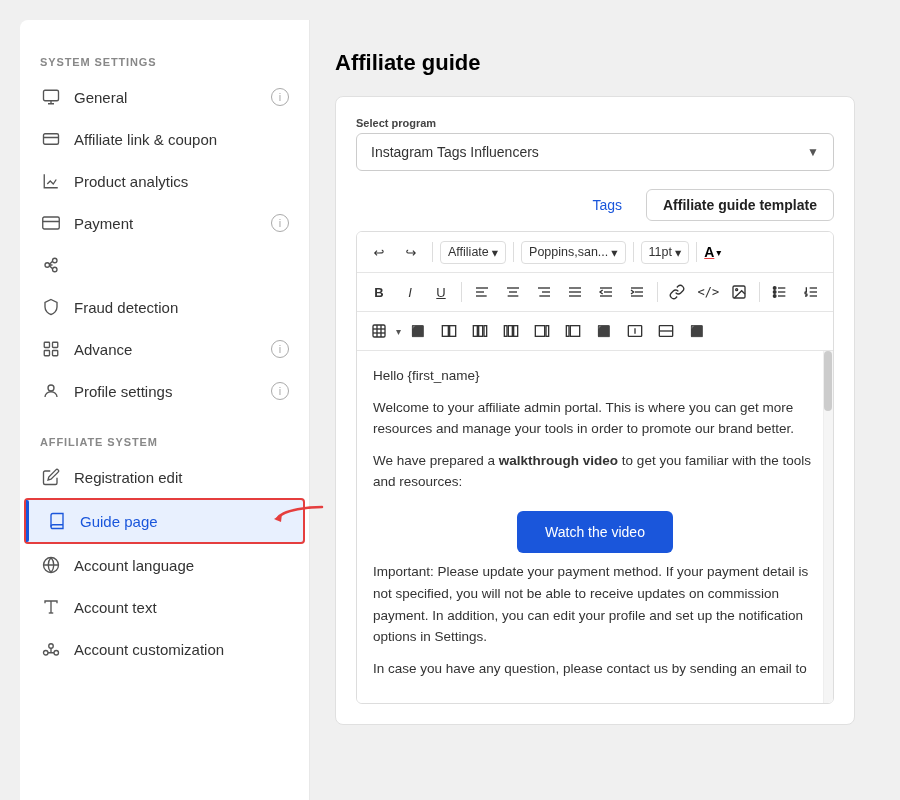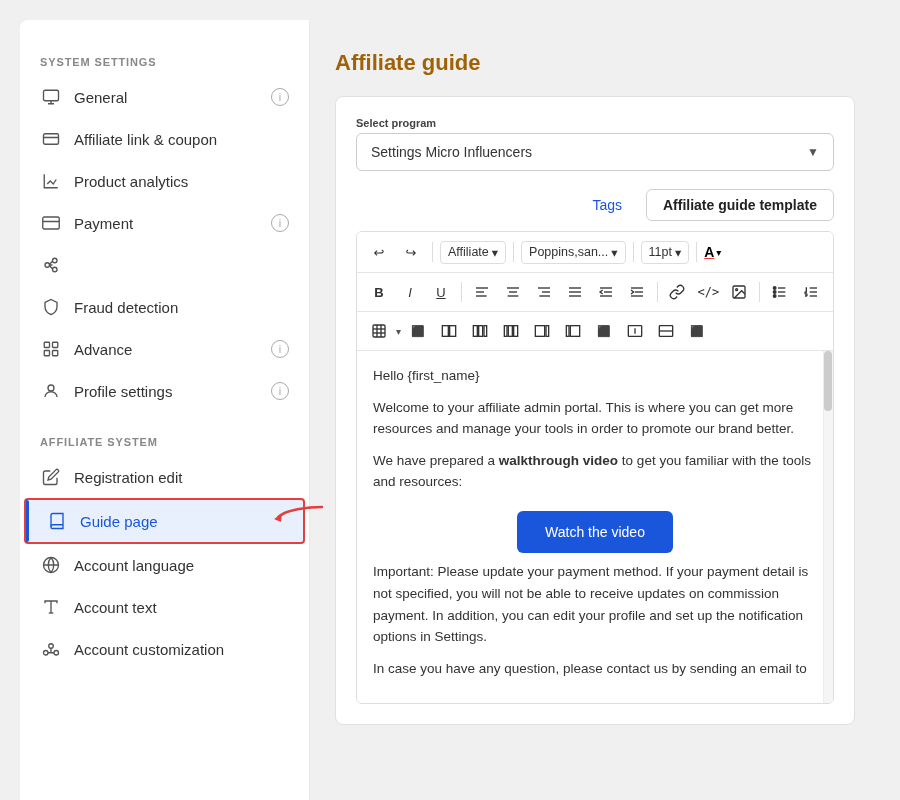--- a/index.html
+++ b/index.html
@@ -106,21 +106,21 @@
 
     
     .main-content {
       flex: 1;
       padding: 30px 25px;
       overflow-y: auto;
     }
     .page-title {
       font-size: 22px;
       font-weight: 600;
-      color: #a16207;
+      color: #000000;
       margin-bottom: 20px;
     }
     .content-card {
       background: #fff;
       border-radius: 8px;
       border: 1px solid #e0e0e0;
       padding: 20px;
     }
     
     .select-label {
@@ -442,21 +442,21 @@
   </div>
 
   <div class="main-content">
     <h1 class="page-title">Affiliate guide</h1>
 
     <div class="content-card">
 
       <div>
         <div class="select-label">Select program</div>
         <div class="select-program">
-          <span>Settings Micro Influencers</span>
+          <span>Instagram Tags Influencers</span>
           <span class="chevron">▼</span>
         </div>
       </div>
 
       <div class="tabs-row">
         <button class="tab-item">Tags</button>
         <button class="tab-item active-tab">Affiliate guide template</button>
       </div>
 
       <div class="editor-wrapper">

